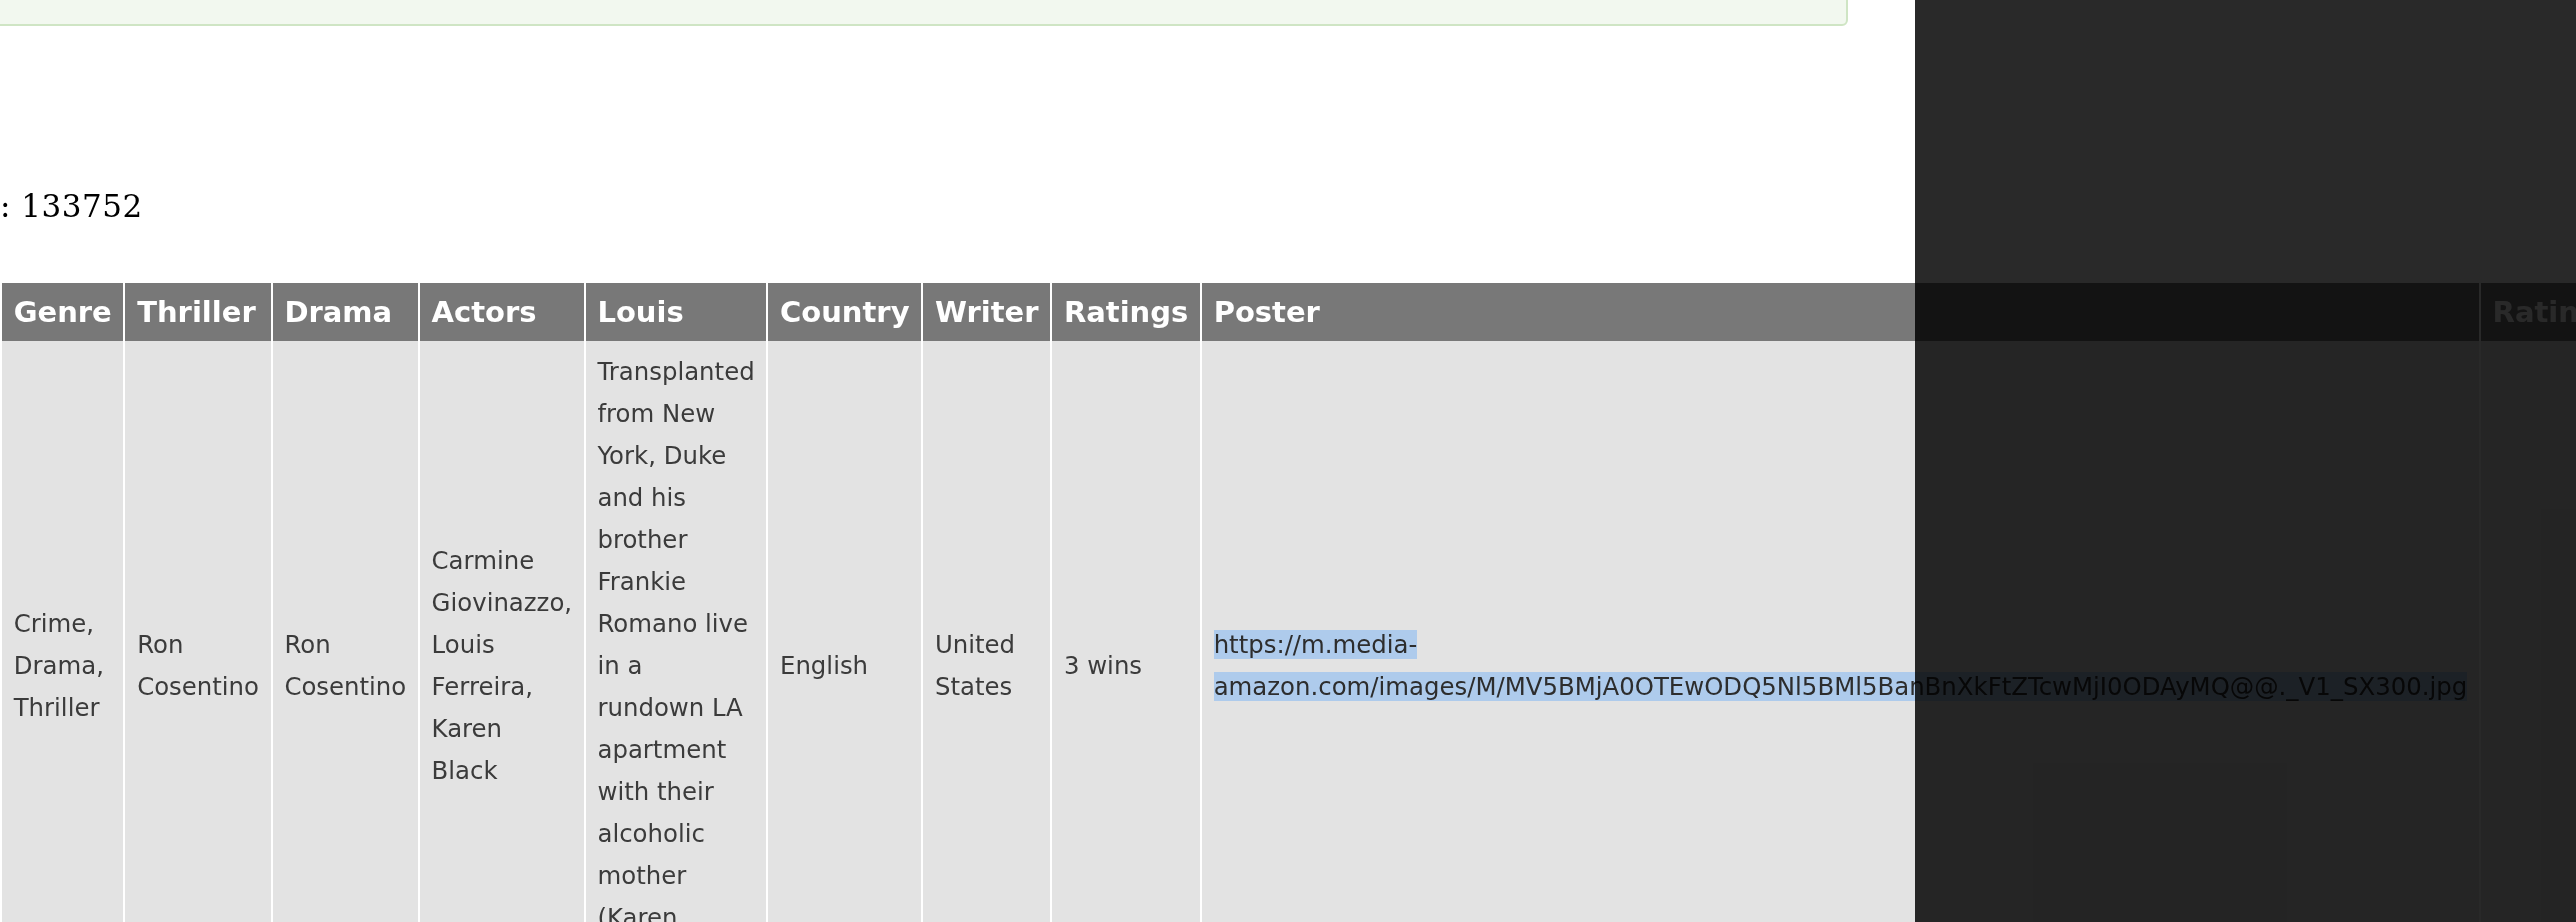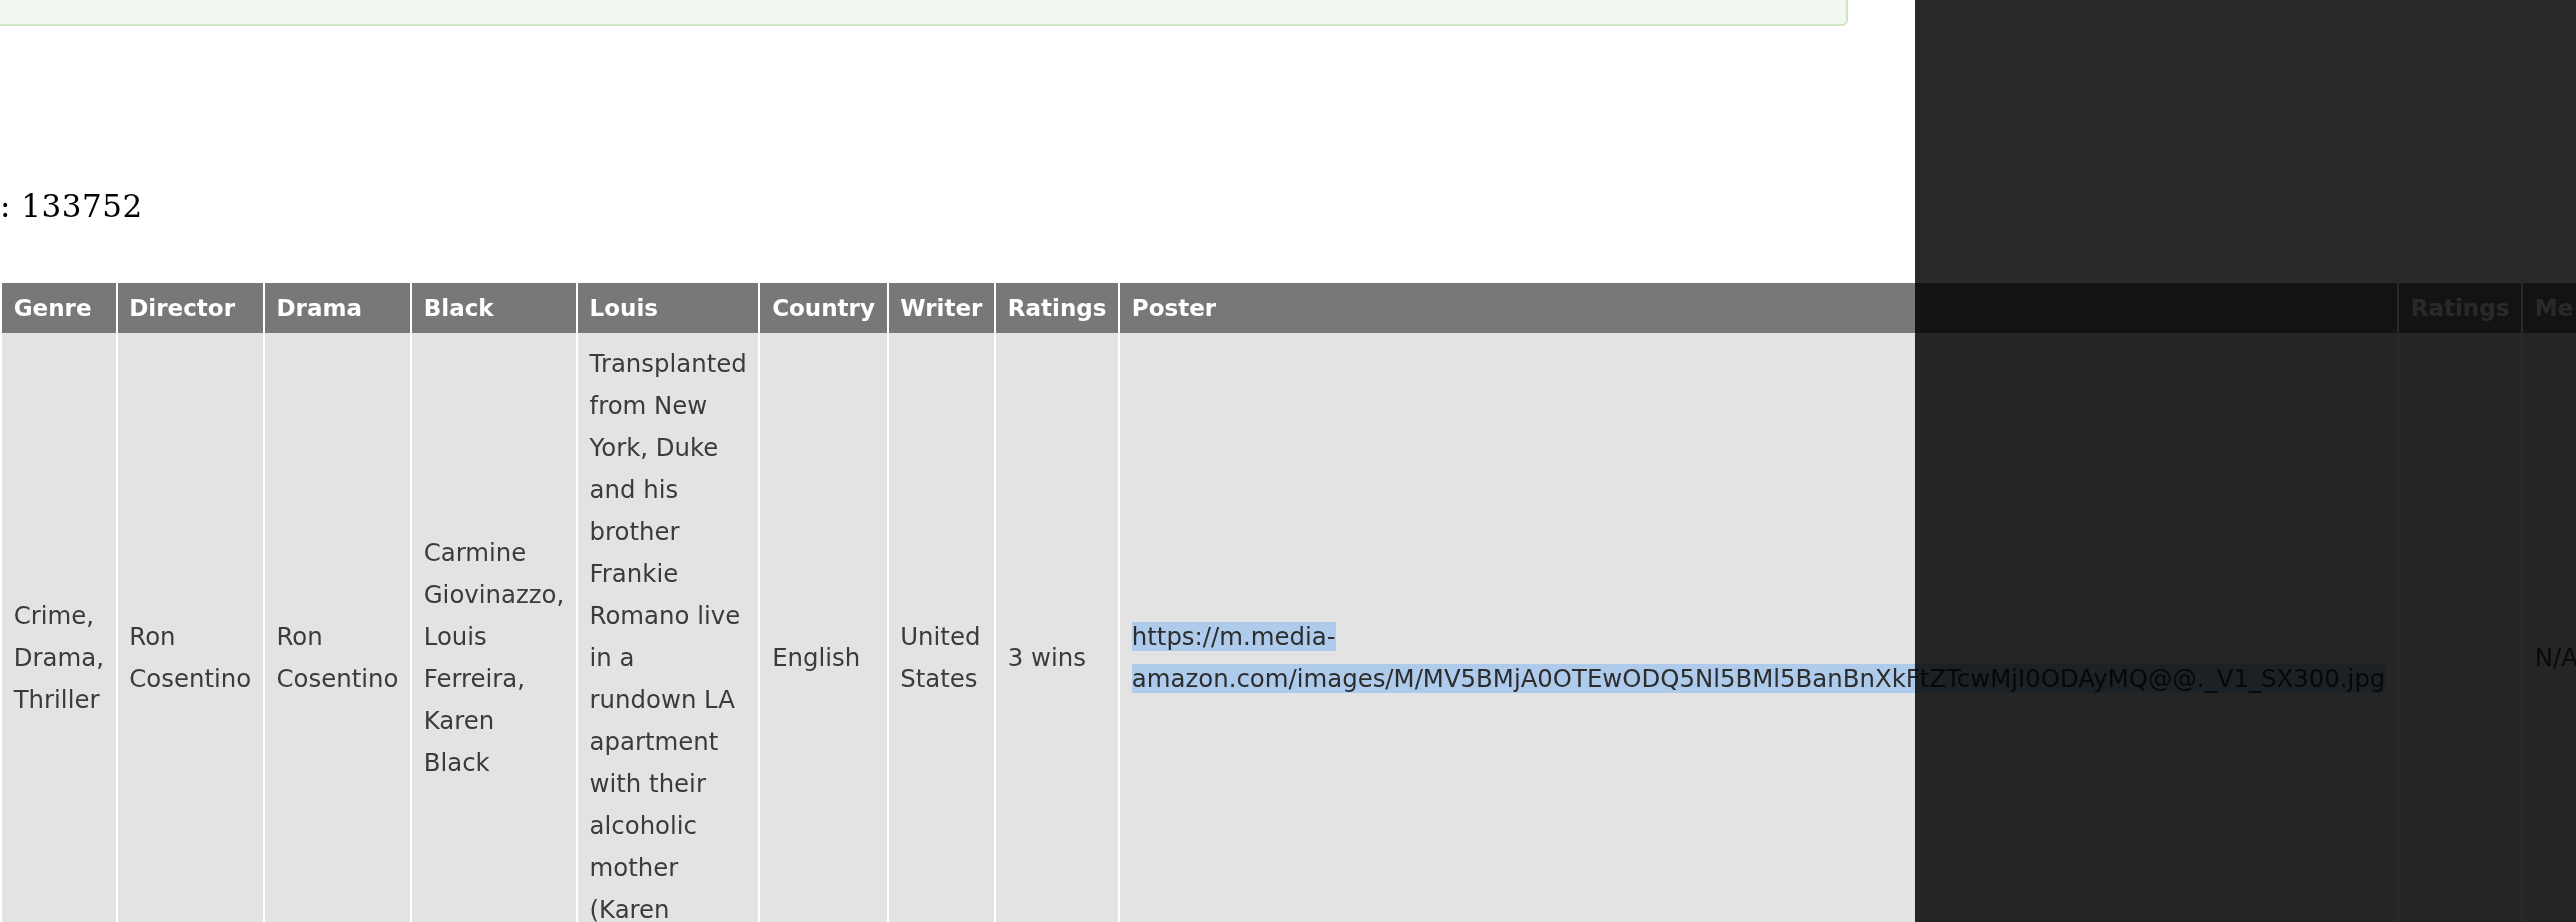--- a/index.html
+++ b/index.html
@@ -49,21 +49,21 @@
     top: 283px;
     border-collapse: separate;
     border-spacing: 2px 0;
     table-layout: fixed;
     font-size: 23.4px;
   }
   #movie-table th {
     background: #787878;
     color: #ffffff;
     font-weight: 700;
-    font-size: 23px;
+    font-size: 29px;
     text-align: left;
     padding: 11.7px 11.7px 12.7px 11.7px;
     vertical-align: middle;
     white-space: nowrap;
     overflow: hidden;
   }
   #movie-table td {
     background: #e3e3e3;
     color: #3b3b3b;
     font-weight: 400;
@@ -136,23 +136,23 @@
       <col class="c-language">
     <col class="c-country">
       <col class="c-awards">
       <col class="c-poster">
     <col class="c-ratings">
       <col class="c-meta">
   </colgroup>
   <thead>
     <tr>
       <th>Genre</th>
-      <th>Director</th>
+      <th>Thriller</th>
       <th>Drama</th>
-      <th>Black</th>
+      <th>Actors</th>
       <th>Louis</th>
       <th>Country</th>
       <th>Writer</th>
       <th>Ratings</th>
       <th>Poster</th>
       <th>Ratings</th>
       <th>Me</th>
     </tr>
   </thead>
   <tbody>

